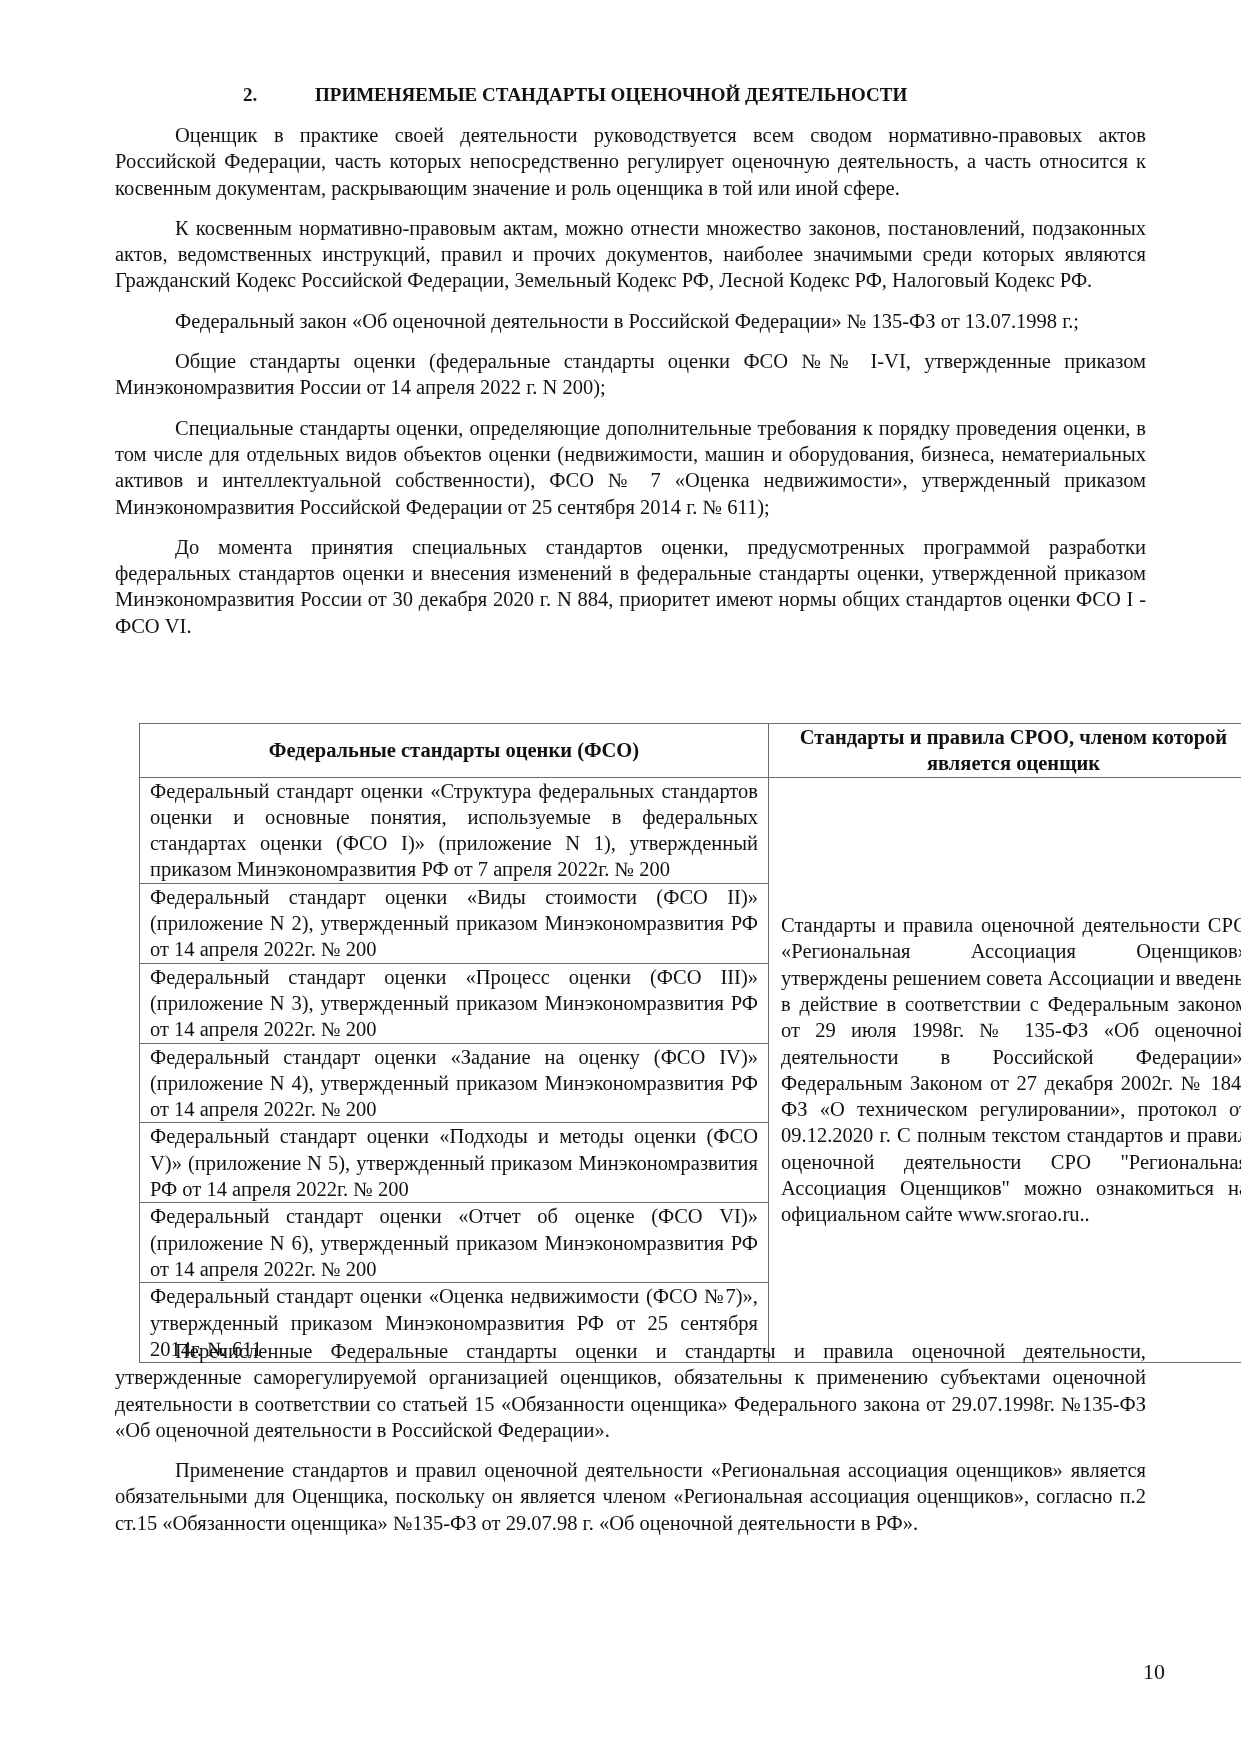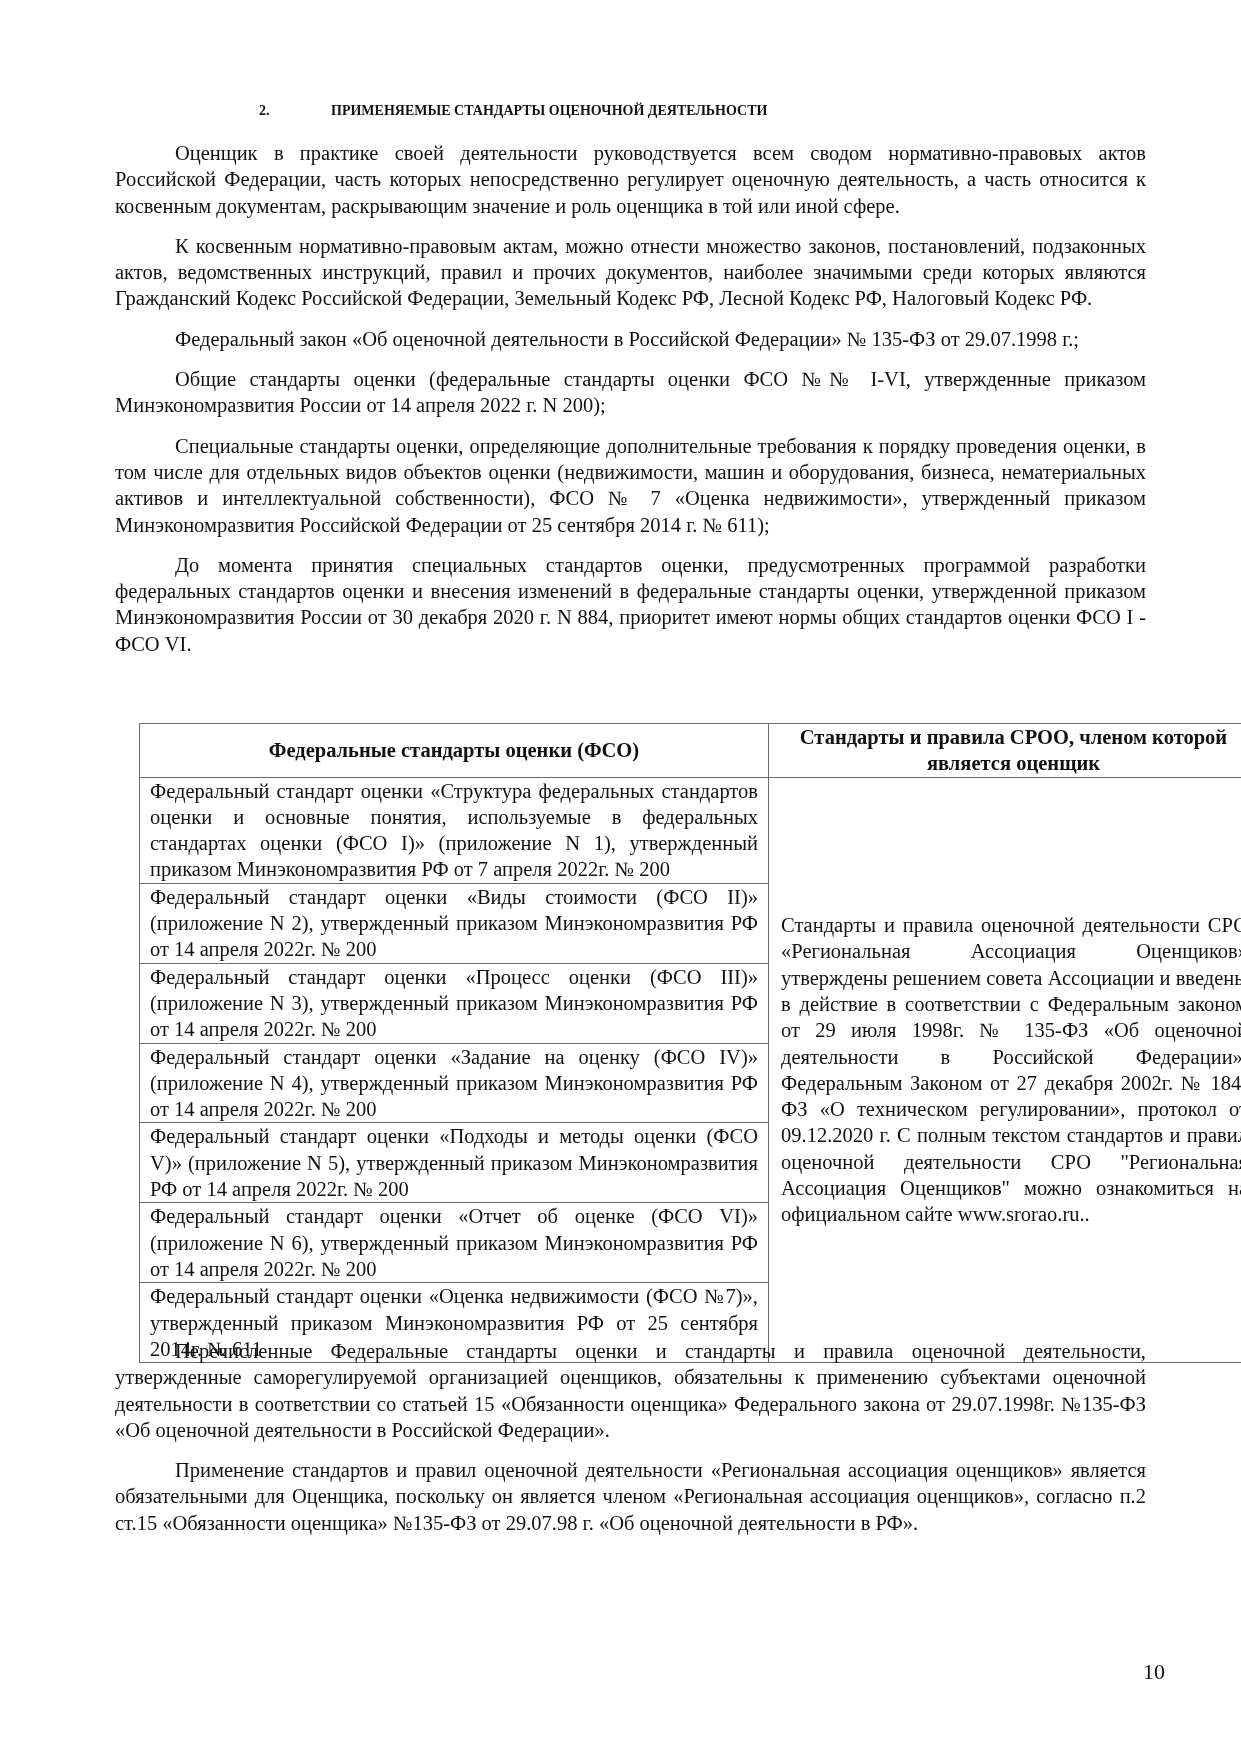--- a/index.html
+++ b/index.html
@@ -3,21 +3,21 @@
 <meta charset="utf-8">
 <style>
   html, body { margin: 0; padding: 0; background: #ffffff; }
   body {
     width: 1241px; height: 1755px; position: relative; overflow: hidden;
     font-family: "Liberation Serif", "DejaVu Serif", serif;
     color: #111111; font-size: 20.5px; line-height: 26.3px;
   }
   .page { position: absolute; left: 101px; top: 82px; width: 1059px; }
   .heading {
-    font-weight: bold; font-size: 14px; margin: 16px; text-align: left;
+    font-weight: bold; font-size: 19px; margin: 0; text-align: left;
     padding-left: 142px; line-height: 26px;
   }
   .heading .num { display: inline-block; width: 72px; }
   p { margin: 14px; text-align: justify; text-indent: 60px; }
   p.bold { font-weight: bold; }
   table.std {
     position: absolute; left: 99px; top: 723px; width: 1120px;
     border-collapse: collapse; font-size: 20.5px; line-height: 26.3px; margin-left: 40px;
   }
   table.std td, table.std th {
@@ -34,21 +34,21 @@
 </style>
 </head>
 <body>
 
 <div class="page">
   <h2 class="heading">
     <span class="num">2.</span><span>ПРИМЕНЯЕМЫЕ СТАНДАРТЫ ОЦЕНОЧНОЙ ДЕЯТЕЛЬНОСТИ</span>
   </h2>
   <p>Оценщик в практике своей деятельности руководствуется всем сводом нормативно-правовых актов Российской Федерации, часть которых непосредственно регулирует оценочную деятельность, а часть относится к косвенным документам, раскрывающим значение и роль оценщика в той или иной сфере.</p>
   <p>К косвенным нормативно-правовым актам, можно отнести множество законов, постановлений, подзаконных актов, ведомственных инструкций, правил и прочих документов, наиболее значимыми среди которых являются Гражданский Кодекс Российской Федерации, Земельный Кодекс РФ, Лесной Кодекс РФ, Налоговый Кодекс РФ.</p>
-  <p>Федеральный закон «Об оценочной деятельности в Российской Федерации» № 135-ФЗ от 29.07.1998 г.;</p>
+  <p>Федеральный закон «Об оценочной деятельности в Российской Федерации» № 135-ФЗ от 13.07.1998 г.;</p>
   <p>Общие стандарты оценки (федеральные стандарты оценки ФСО №№ I-VI, утвержденные приказом Минэкономразвития России от 14 апреля 2022 г. N 200);</p>
   <p>Специальные стандарты оценки, определяющие дополнительные требования к порядку проведения оценки, в том числе для отдельных видов объектов оценки (недвижимости, машин и оборудования, бизнеса, нематериальных активов и интеллектуальной собственности), ФСО № 7 «Оценка недвижимости», утвержденный  приказом Минэкономразвития Российской Федерации от 25 сентября 2014 г. № 611);</p>
   <p>До момента принятия специальных стандартов оценки, предусмотренных программой разработки федеральных стандартов оценки и внесения изменений в федеральные стандарты оценки, утвержденной приказом Минэкономразвития России от 30 декабря 2020 г. N 884, приоритет имеют нормы общих стандартов оценки ФСО I - ФСО VI.</p>
 </div>
 
 <table class="std">
   <tbody>
       <tr>
     <th>Федеральные стандарты оценки (ФСО)</th>
     <th>Стандарты и правила СРОО, членом которой является оценщик</th>

